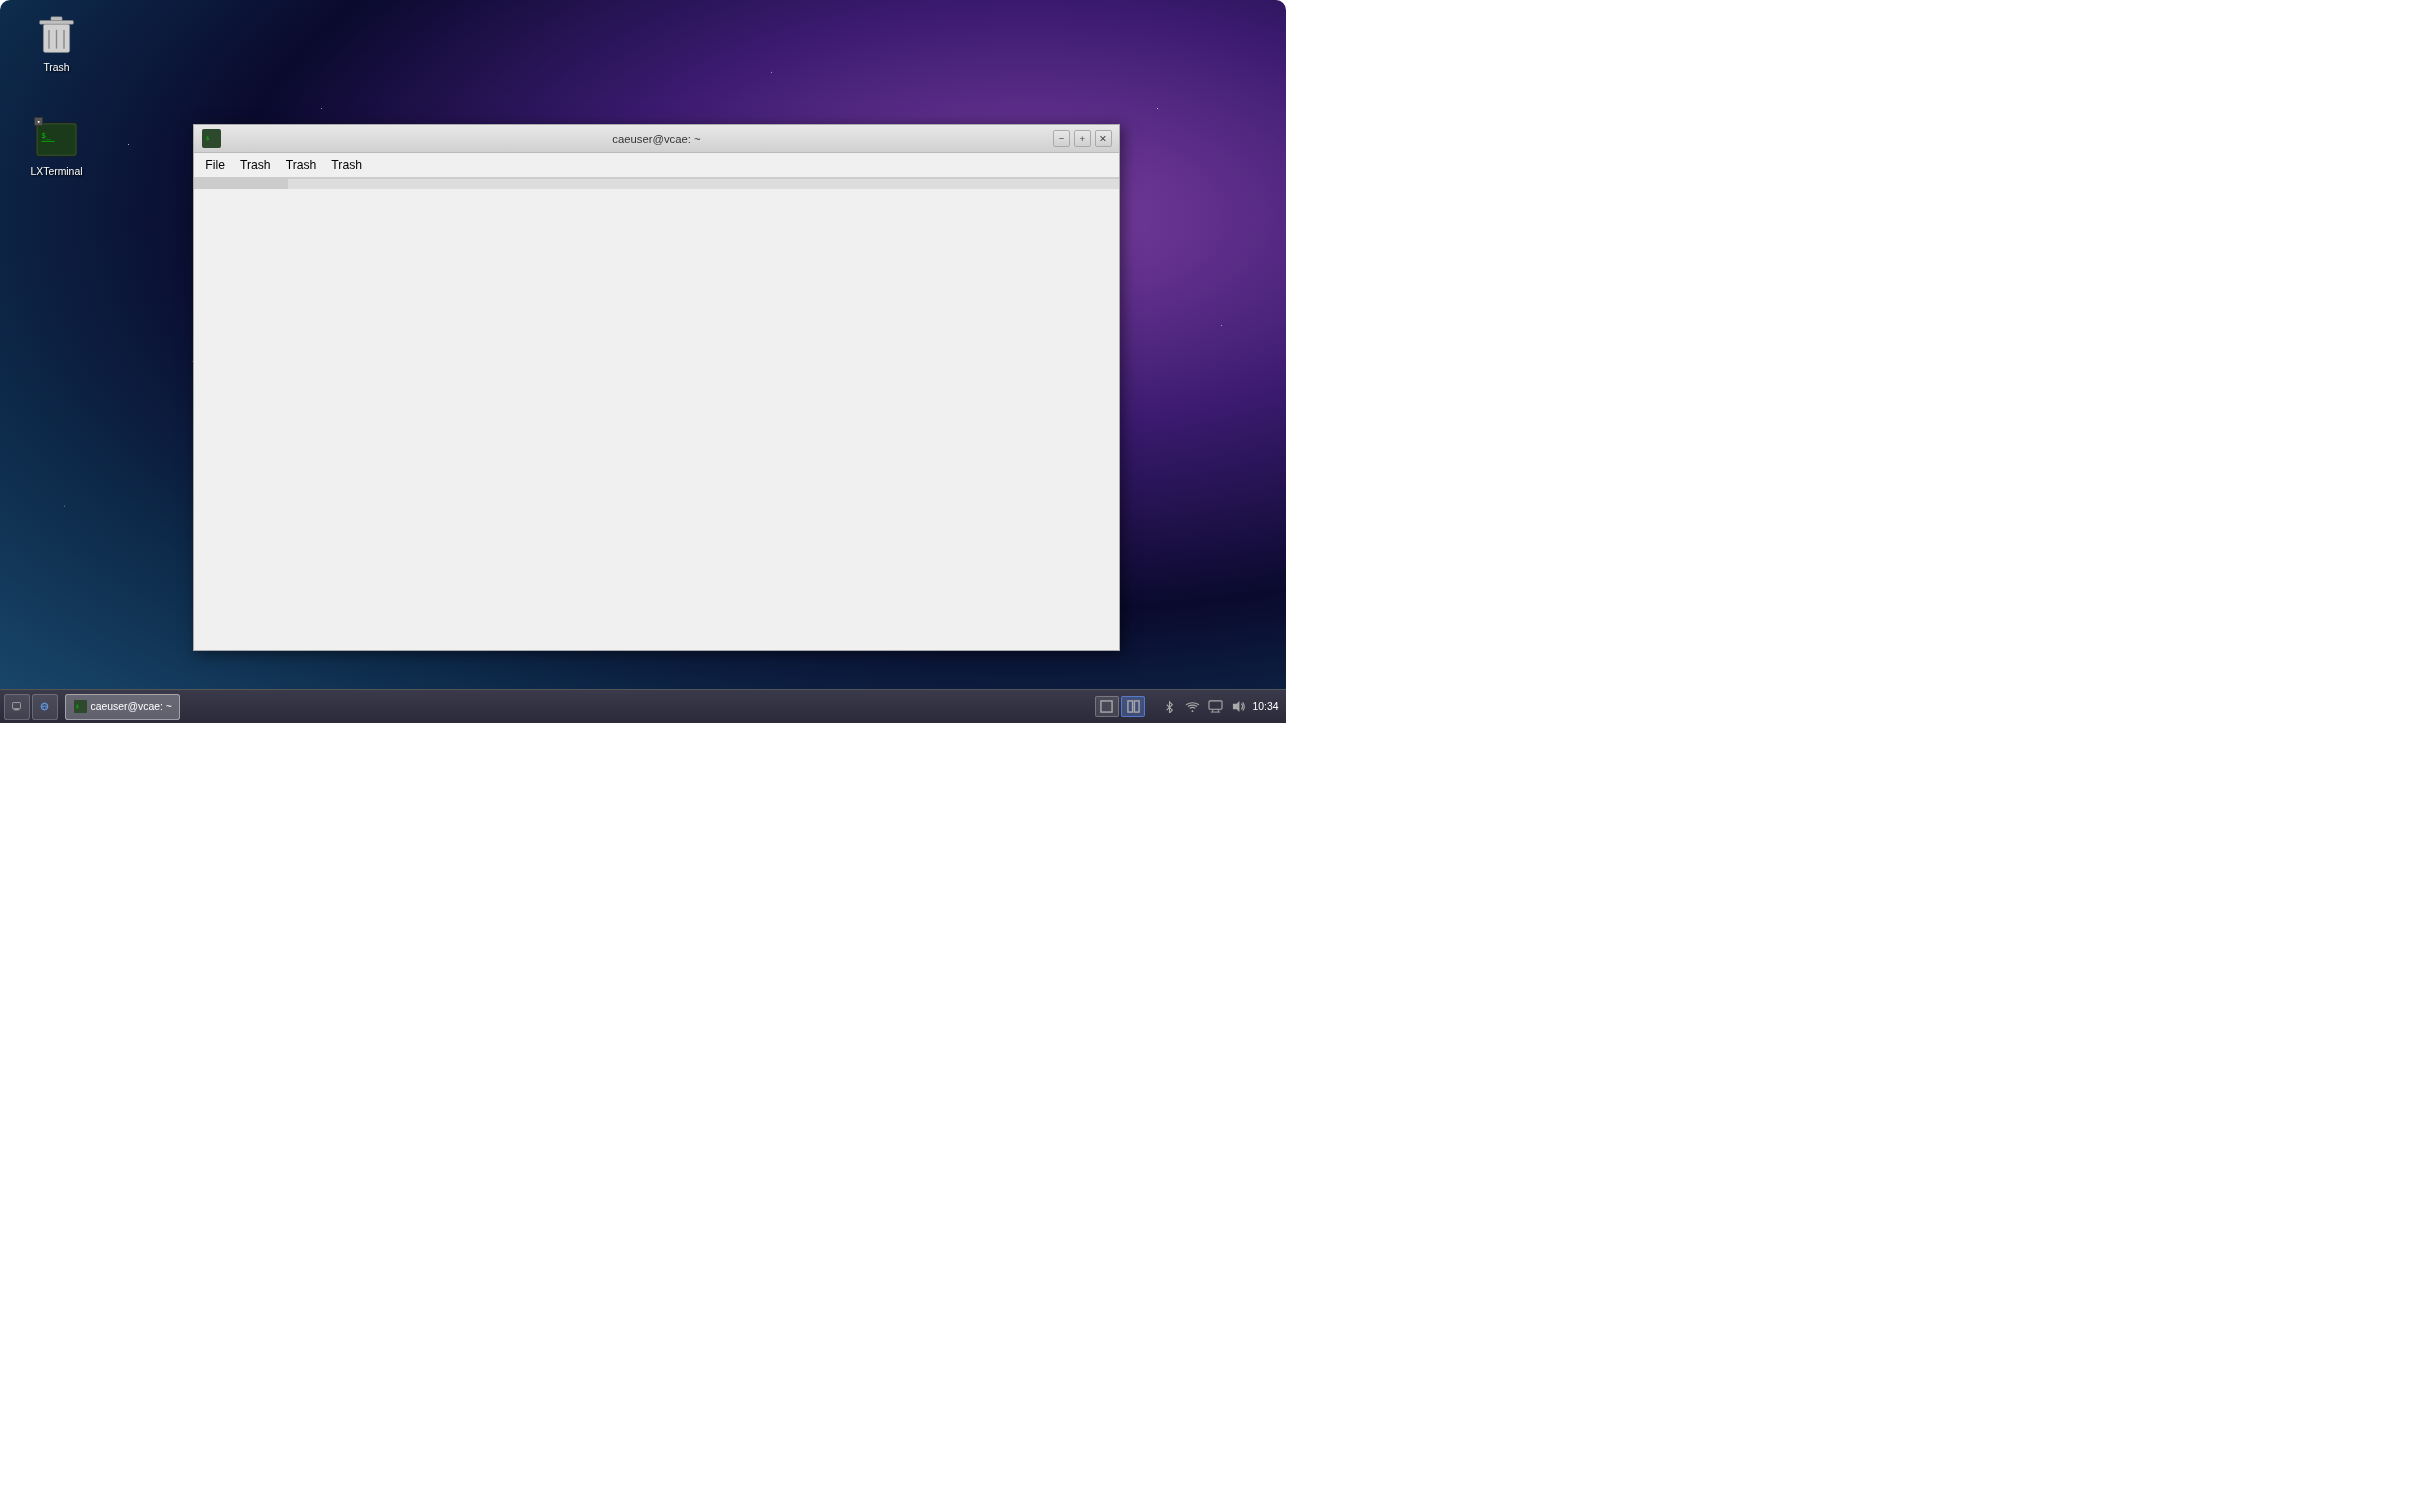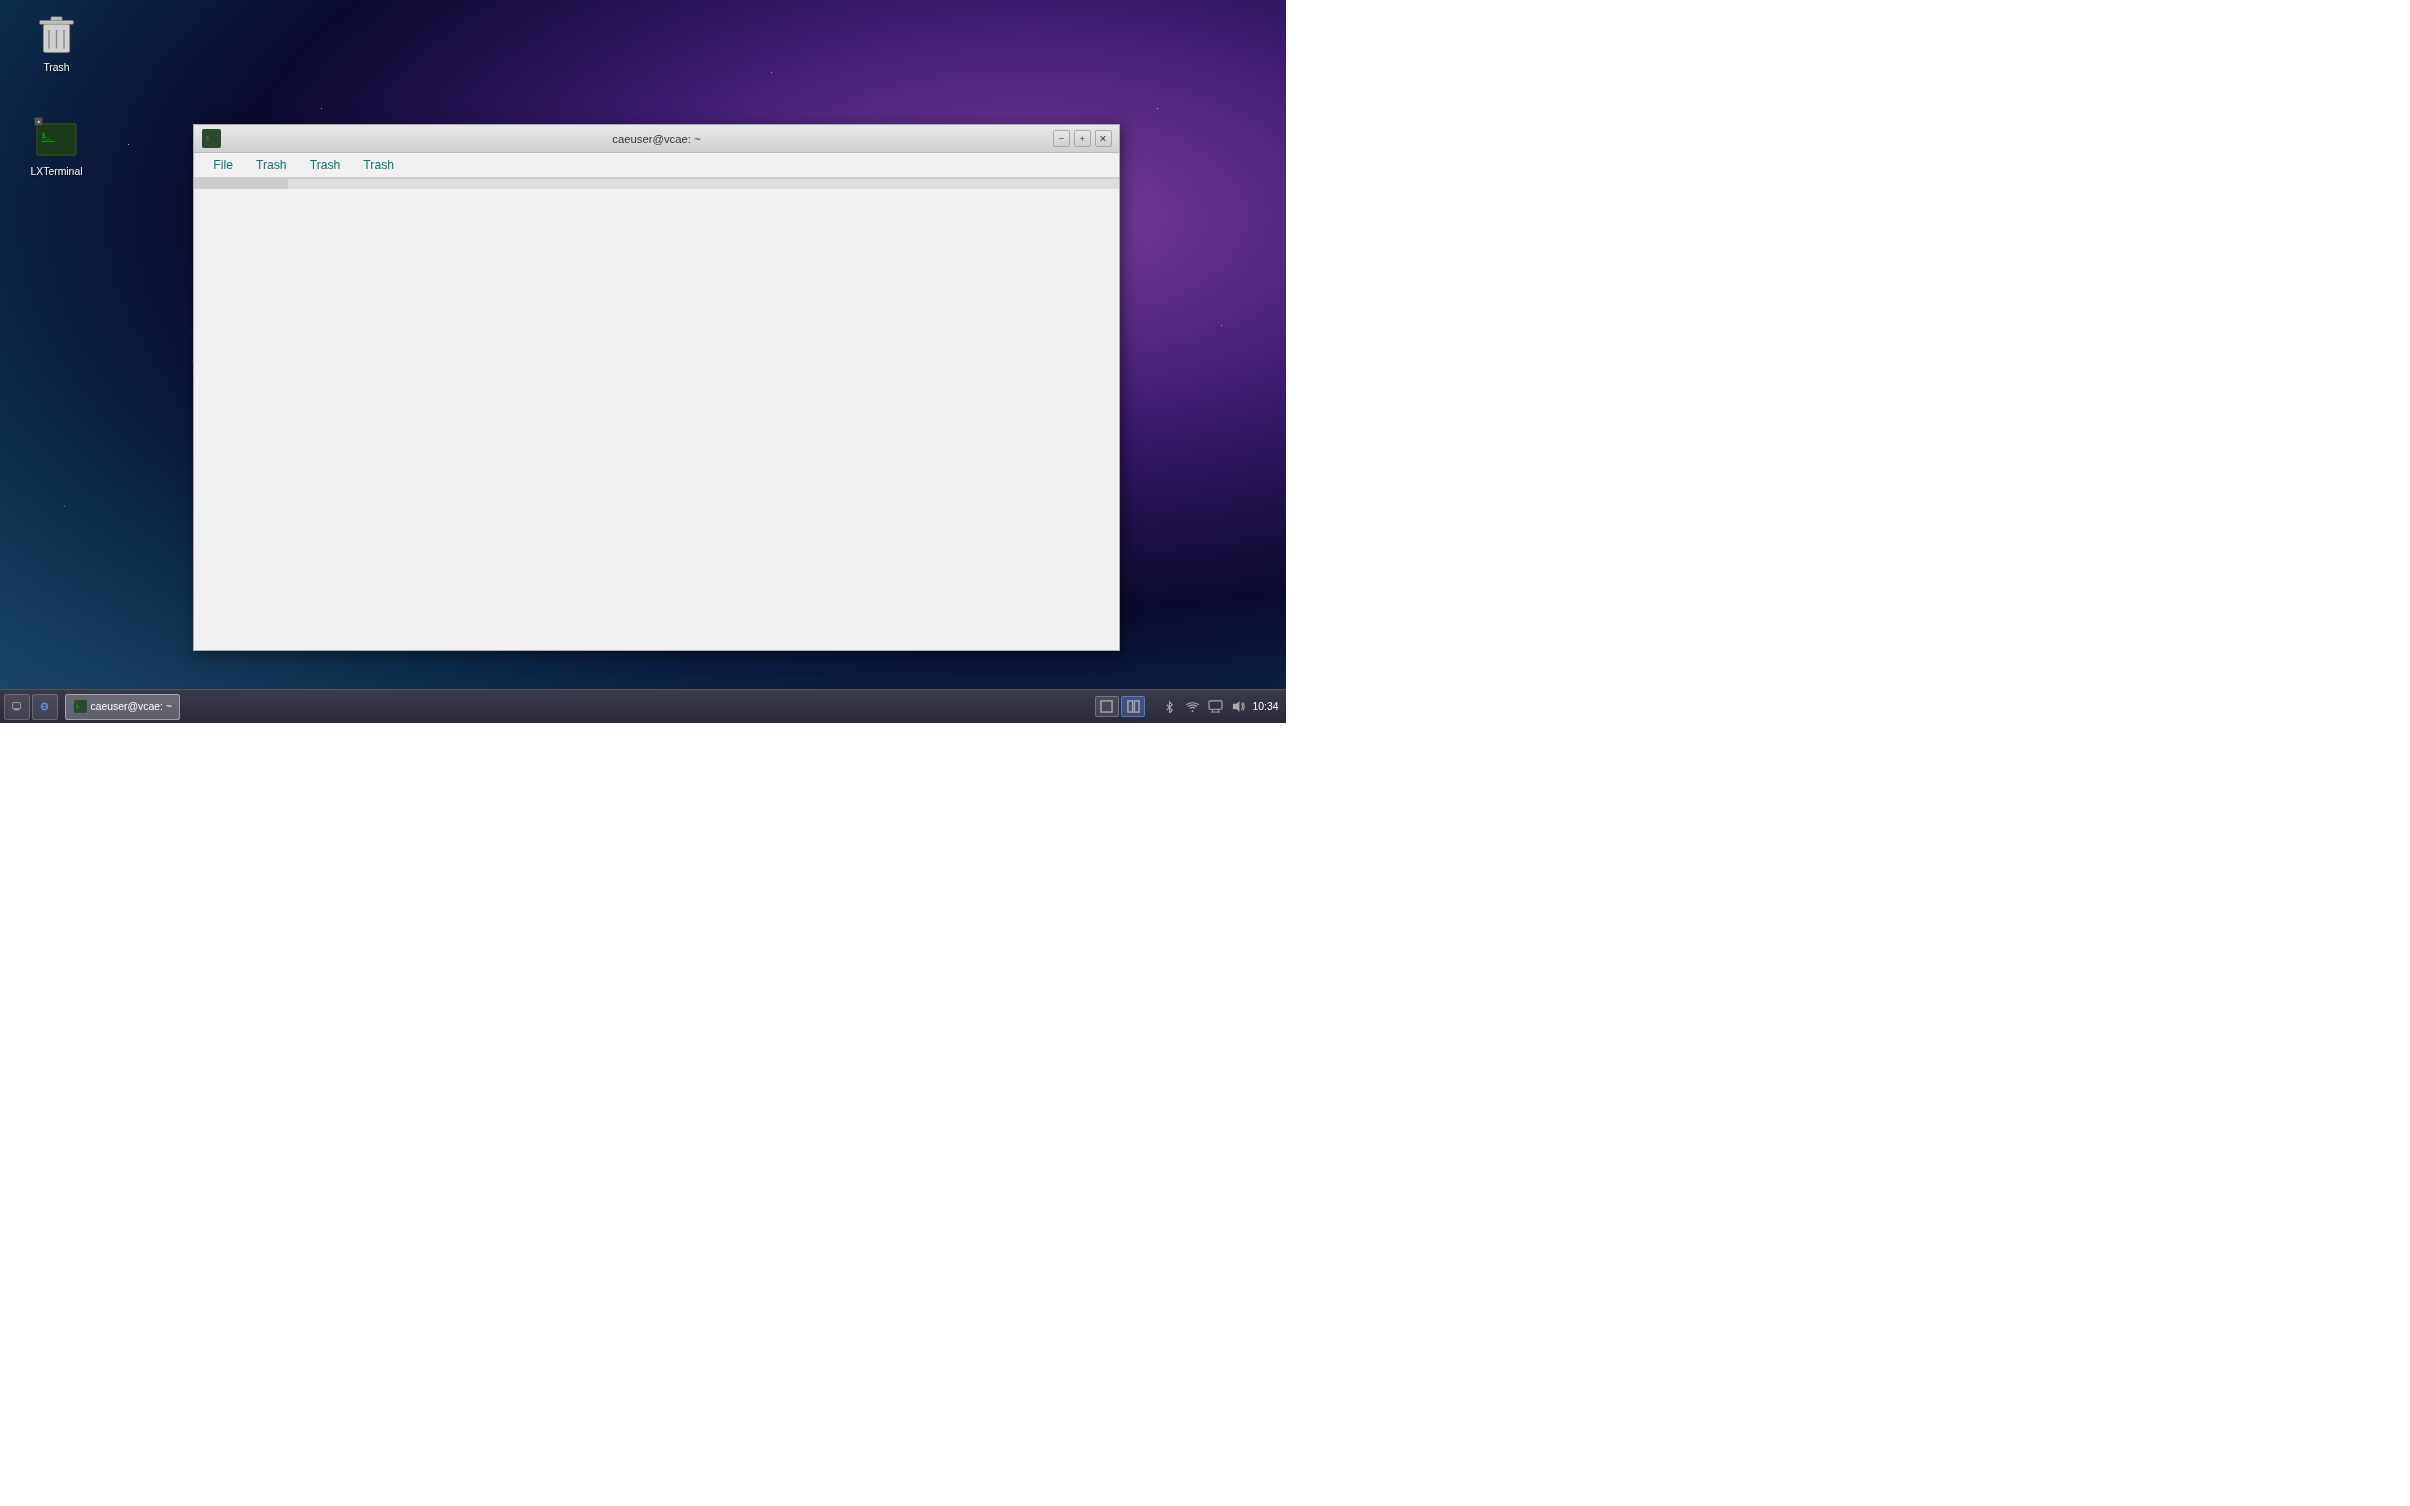--- a/index.html
+++ b/index.html
@@ -11,20 +11,21 @@
       font-family: sans-serif;
       position: relative;
     }
 
     
     #desktop {
       width: 100%;
       height: 100%;
       background: radial-gradient(ellipse at 80% 30%, #7b3fa0 0%, #3a1a6e 30%, #0a0a2e 55%, #0d2a4a 75%, #1a4a6e 100%);
       position: relative;
+      border-radius: 10px;
     }
 
     
     #desktop::before {
       content: '';
       position: absolute;
       inset: 0;
       background-image:
         radial-gradient(0.9px 0.9px at 10% 20%, rgba(255,255,255,0.8) 0%, transparent 100%),
         radial-gradient(0.9px 0.9px at 25% 15%, rgba(255,255,255,0.6) 0%, transparent 100%),
@@ -142,24 +143,23 @@
       display: flex;
       align-items: center;
       border-bottom: 0.9px solid #ccc;
       flex-shrink: 0;
       padding: 0 3.8px;
     }
 
     .menu-item {
       padding: 1.9px 7.5px;
       font-size: 12.2px;
-      color: #0f766e;
+      color: #000000;
       cursor: pointer;
       border-radius: 1.9px;
-      margin-left: 8px;
     }
 
     
     #terminal-content {
       flex: 1;
       background: white;
       padding: 7.5px 11.3px;
       font-family: 'Courier New', monospace;
       font-size: 12.2px;
       overflow: hidden;

